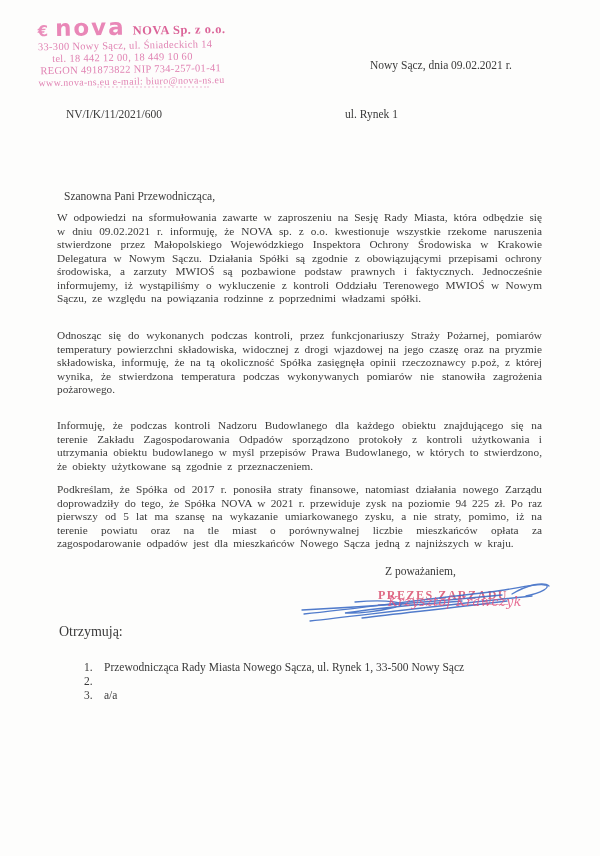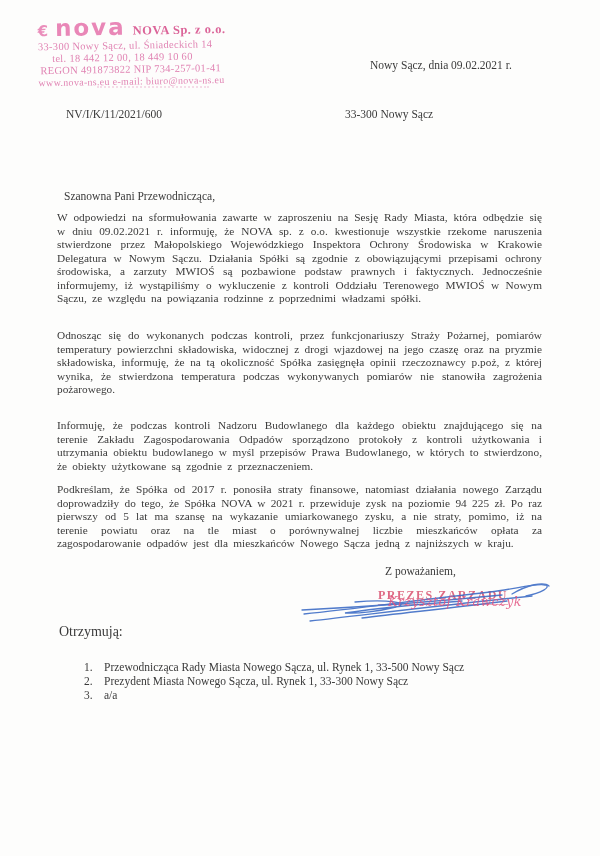--- a/index.html
+++ b/index.html
@@ -99,21 +99,21 @@
     <div class="lh-line l2">tel. 18 442 12 00, 18 449 10 60</div>
     <div class="lh-line l3">REGON 491873822   NIP 734-257-01-41</div>
     <div class="lh-line l4">www.nova-ns.eu  e-mail: biuro@nova-ns.eu</div>
   </div>
   <div class="artifact-dots"></div>
 
   <div class="place-date">Nowy Sącz, dnia 09.02.2021 r.</div>
   <div class="reference">NV/I/K/11/2021/600</div>
 
   <div class="recipient">
-    <div>33-300 Nowy Sącz</div>
+    <div>ul. Rynek 1</div>
   </div>
 
   <div class="salutation">Szanowna Pani Przewodnicząca,</div>
   <div class="para p1">W odpowiedzi na sformułowania zawarte w zaproszeniu na Sesję Rady Miasta, która odbędzie się w dniu 09.02.2021 r. informuję, że NOVA sp. z o.o. kwestionuje wszystkie rzekome naruszenia stwierdzone przez Małopolskiego Wojewódzkiego Inspektora Ochrony Środowiska w Krakowie Delegatura w Nowym Sączu. Działania Spółki są zgodnie z obowiązującymi przepisami ochrony środowiska, a zarzuty MWIOŚ są pozbawione podstaw prawnych i faktycznych. Jednocześnie informujemy, iż wystąpiliśmy o wykluczenie z kontroli Oddziału Terenowego MWIOŚ w Nowym Sączu, ze względu na powiązania rodzinne z poprzednimi władzami spółki.</div>
   <div class="para p2">Odnosząc się do wykonanych podczas kontroli, przez funkcjonariuszy Straży Pożarnej, pomiarów temperatury powierzchni składowiska, widocznej z drogi wjazdowej na jego czaszę oraz na pryzmie składowiska, informuję, że na tą okoliczność Spółka zasięgnęła opinii rzeczoznawcy p.poż, z której wynika, że stwierdzona temperatura podczas wykonywanych pomiarów nie stanowiła zagrożenia pożarowego.</div>
   <div class="para p3">Informuję, że podczas kontroli Nadzoru Budowlanego dla każdego obiektu znajdującego się na terenie Zakładu Zagospodarowania Odpadów sporządzono protokoły z kontroli użytkowania i utrzymania obiektu budowlanego w myśl przepisów Prawa Budowlanego, w których to stwierdzono, że obiekty użytkowane są zgodnie z przeznaczeniem.</div>
   <div class="para p4">Podkreślam, że Spółka od 2017 r. ponosiła straty finansowe, natomiast działania nowego Zarządu doprowadziły do tego, że Spółka NOVA w 2021 r. przewiduje zysk na poziomie 94 225 zł. Po raz pierwszy od 5 lat ma szansę na wykazanie umiarkowanego zysku, a nie straty, pomimo, iż na terenie powiatu oraz na tle miast o porównywalnej liczbie mieszkańców opłata za zagospodarowanie odpadów jest dla mieszkańców Nowego Sącza jedną z najniższych w kraju.</div>
 
   <div class="valediction">Z poważaniem,</div>
   <div class="sig-stamp-title">PREZES ZARZĄDU</div>
@@ -132,21 +132,20 @@
   <div class="sig-name">Krzysztof Krawczyk</div>
 
   <div class="dist-heading">Otrzymują:</div>
   <div class="dist-list">
     <div class="dist-item">
       <span class="dist-num">1.</span>
       <span>Przewodnicząca Rady Miasta Nowego Sącza, ul. Rynek 1, 33-500 Nowy Sącz</span>
     </div>
     <div class="dist-item">
       <span class="dist-num">2.</span>
-      <span>Prezydent Miasta Nowego Sącza, ul. Rynek 1, 33-300 Nowy Sącz</span>
     </div>
     <div class="dist-item">
       <span class="dist-num">3.</span>
       <span>a/a</span>
     </div>
   </div>
 
 </div>
 
 </body></html>

